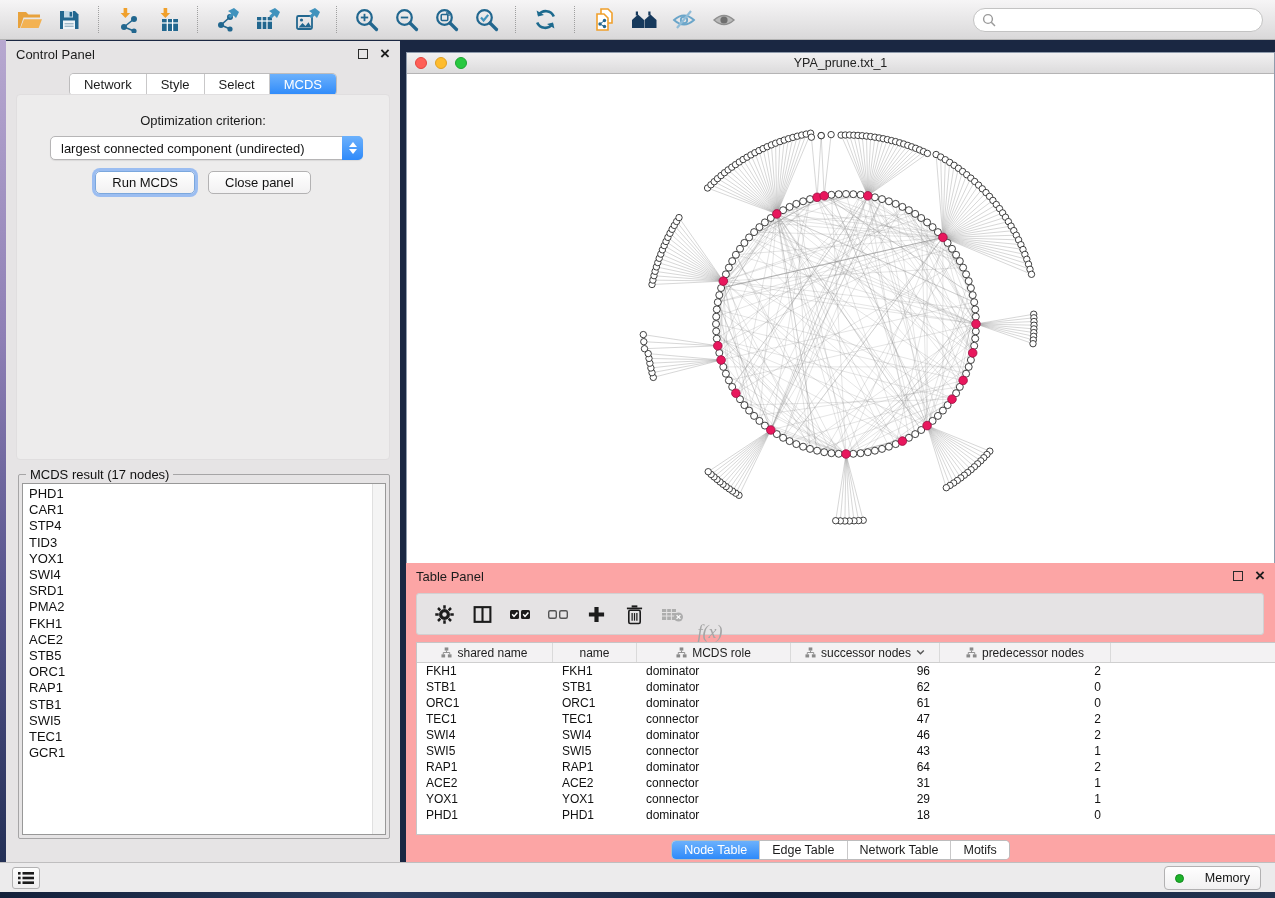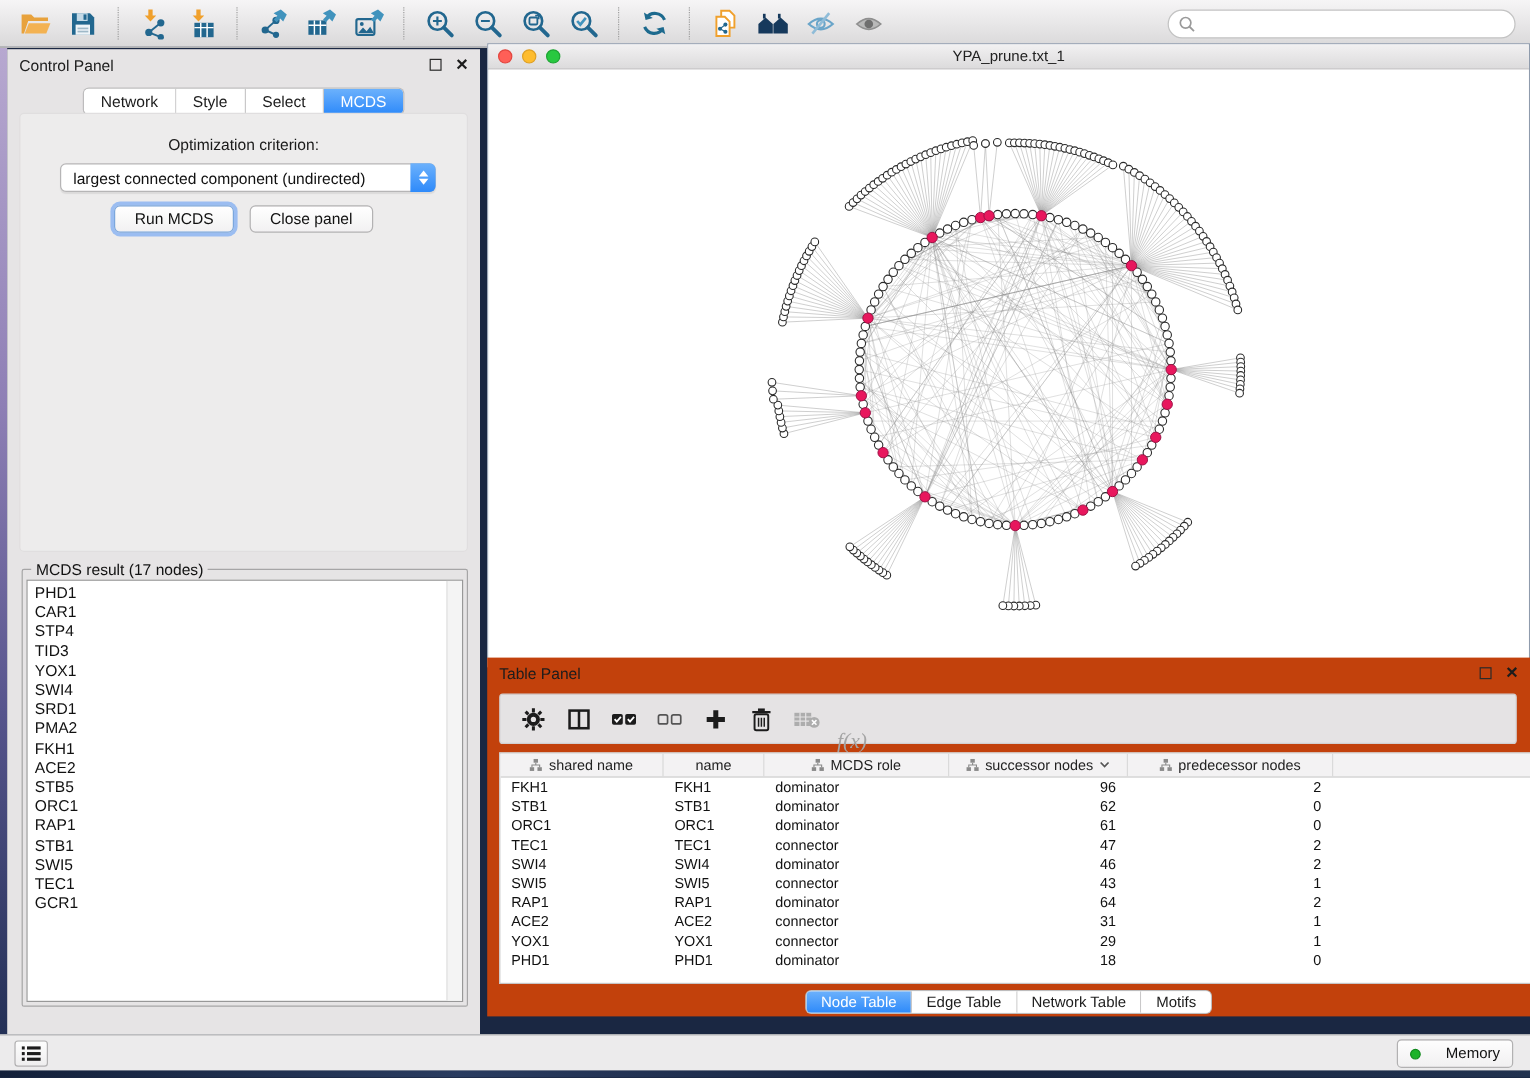--- a/index.html
+++ b/index.html
@@ -59,35 +59,35 @@
 
   .group-box { position:absolute; left:12px; top:426px; width:372px; height:372px; }
   .group-border { position:absolute; left:0; top:7px; width:100%; height:365px; border:1px solid #a6a5a6; border-radius:2px; }
   .group-title { position:absolute; left:8px; top:0; background:#e6e4e5; padding:0 4px; font-size:13px; color:#111; }
   .list-box { position:absolute; left:4px; top:16px; width:364px; height:352px; background:#fff; border:1px solid #989898; overflow:hidden; }
   .list-items { padding:2px 0 0 6px; }
   .list-item { font-size:13px; line-height:16.2px; color:#111; }
   .list-scroll { position:absolute; right:0; top:0; width:13px; height:100%; background:#f4f4f4; border-left:1px solid #e0e0e0; }
 
   
-  .net-window { position:absolute; left:406px; top:36px; width:869px; height:520px;
+  .net-window { position:absolute; left:406px; top:52px; width:869px; height:520px;
     border:1px solid #8f9bac; background:#fff; }
   .net-titlebar { height:21px; background:linear-gradient(#f2f1f2,#dcdbdc); border-bottom:1px solid #b5b4b5;
     display:flex; align-items:center; position:relative; }
   .lights { display:flex; gap:8px; margin-left:8px; }
   .light { width:12px; height:12px; border-radius:50%; }
   .light.red { background:#ff5f57; border:1px solid #e2463f; }
   .light.yellow { background:#febc2e; border:1px solid #dfa023; }
   .light.green { background:#28c840; border:1px solid #1ea433; }
   .net-title { position:absolute; left:0; right:0; text-align:center; font-size:12.5px; color:#222; }
   .net-canvas { position:relative; width:867px; height:497px; background:#fff; }
   .splitter-knob { position:absolute; left:407px; bottom:-4px; width:8px; height:7px; background:#cfcfcf; border:1px solid #b0b0b0; }
 
   
-  .table-panel { position:absolute; left:406px; top:548px; width:869px; height:299px; background:#c2410c; }
+  .table-panel { position:absolute; left:406px; top:563px; width:869px; height:299px; background:#fca5a5; }
   .tp-toolbar { position:absolute; left:10px; top:30px; width:848px; height:42px; background:#e5e3e4;
     border:1px solid #d2d0d1; border-radius:3px; display:flex; align-items:center; padding-left:12px; gap:8px; }
   .tp-btn { width:30px; height:30px; display:flex; align-items:center; justify-content:center; border-radius:3px; }
   .tp-btn .fx { font-family:"Liberation Serif",serif; font-style:italic; font-size:18px; color:#a5a5a5; }
   .tbl { position:absolute; left:10px; top:79px; width:975px; height:193px; background:#fff; border:1px solid #c6c5c6; overflow:hidden; }
   .tbl-head { display:flex; height:20px; background:#f3f2f3; border-bottom:1px solid #cfcfcf; }
   .th { display:flex; align-items:center; justify-content:center; gap:5px; font-size:12px; color:#222;
     border-right:1px solid #dadada; position:relative; }
   .tbl-body { position:relative; }
   .tr { display:flex; height:16px; align-items:center; }

